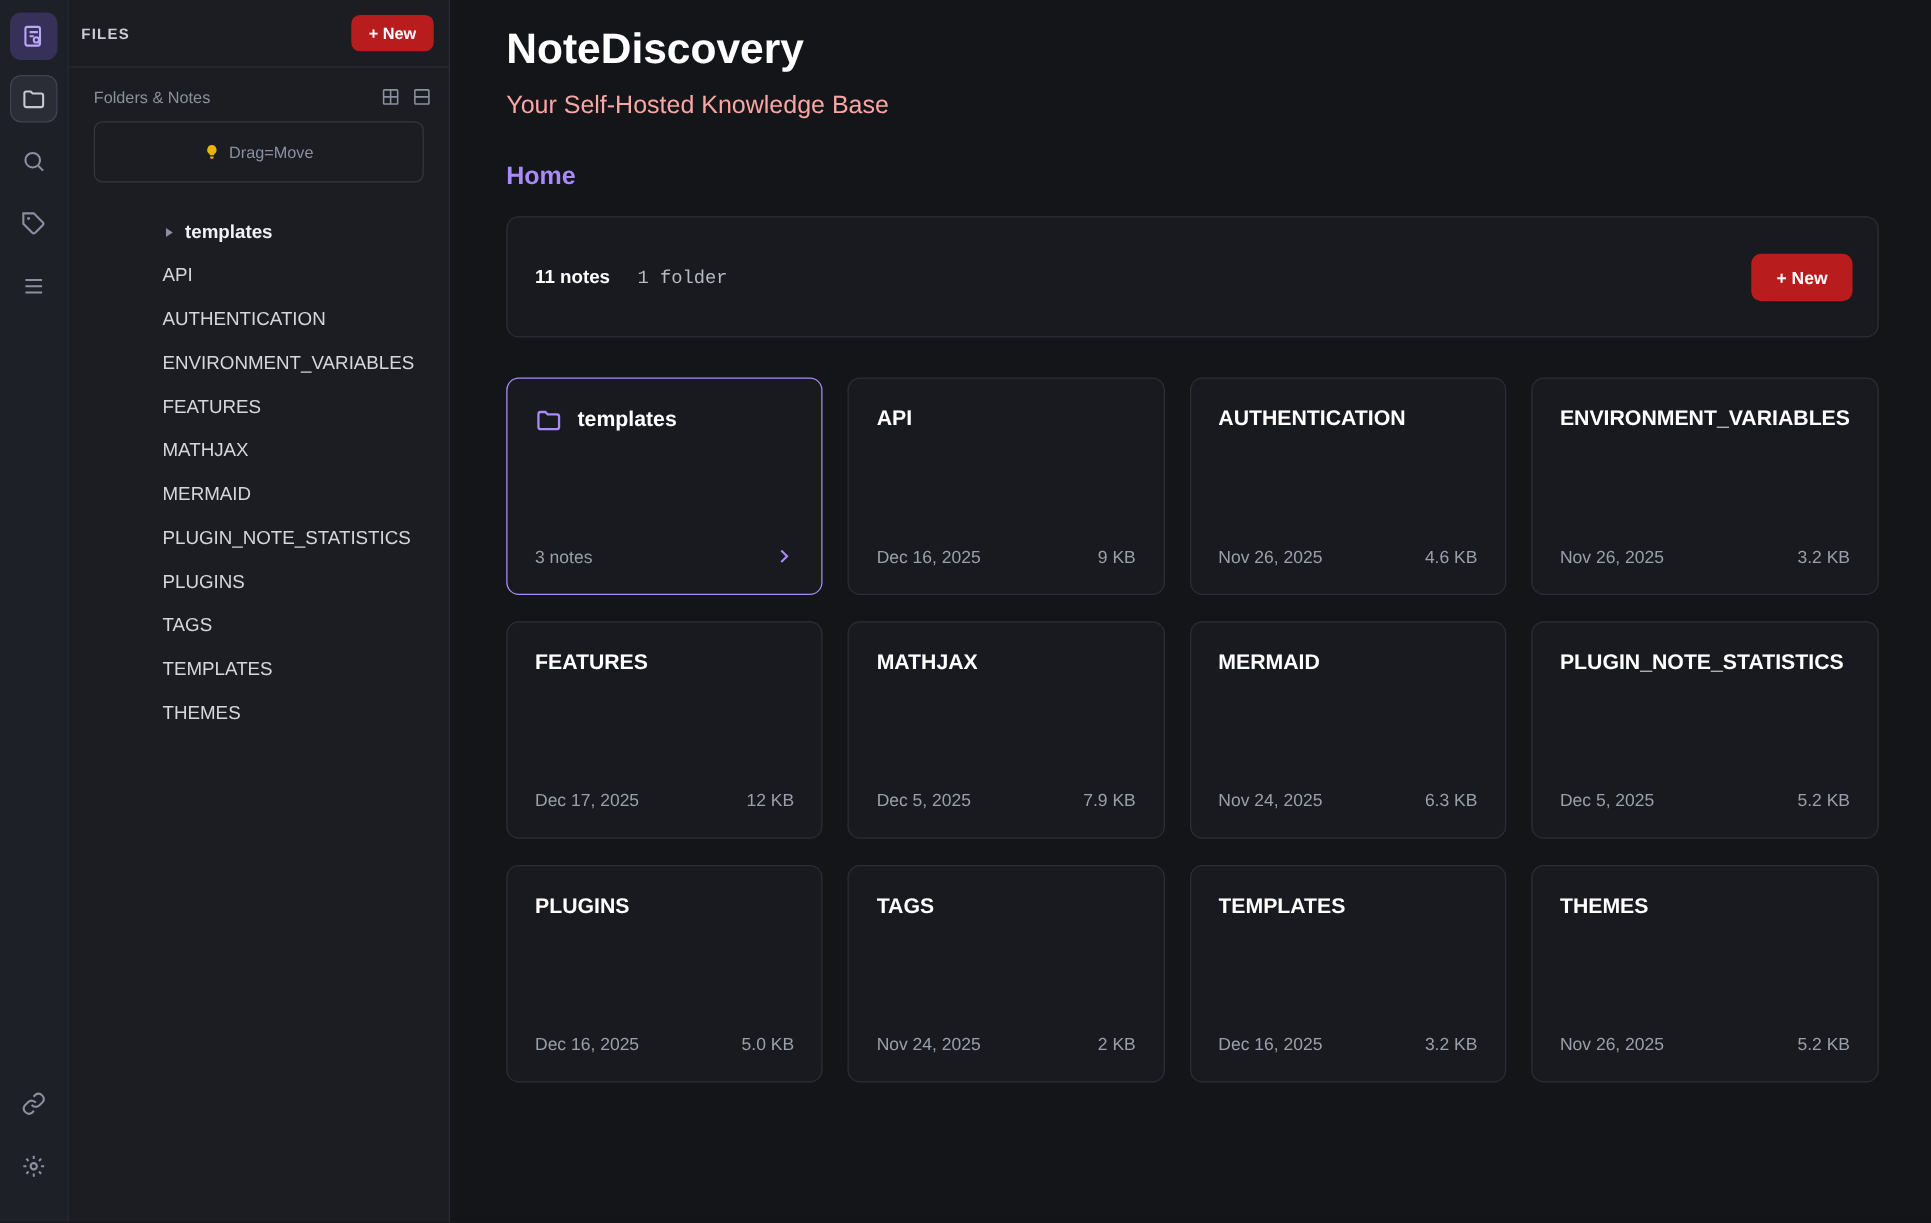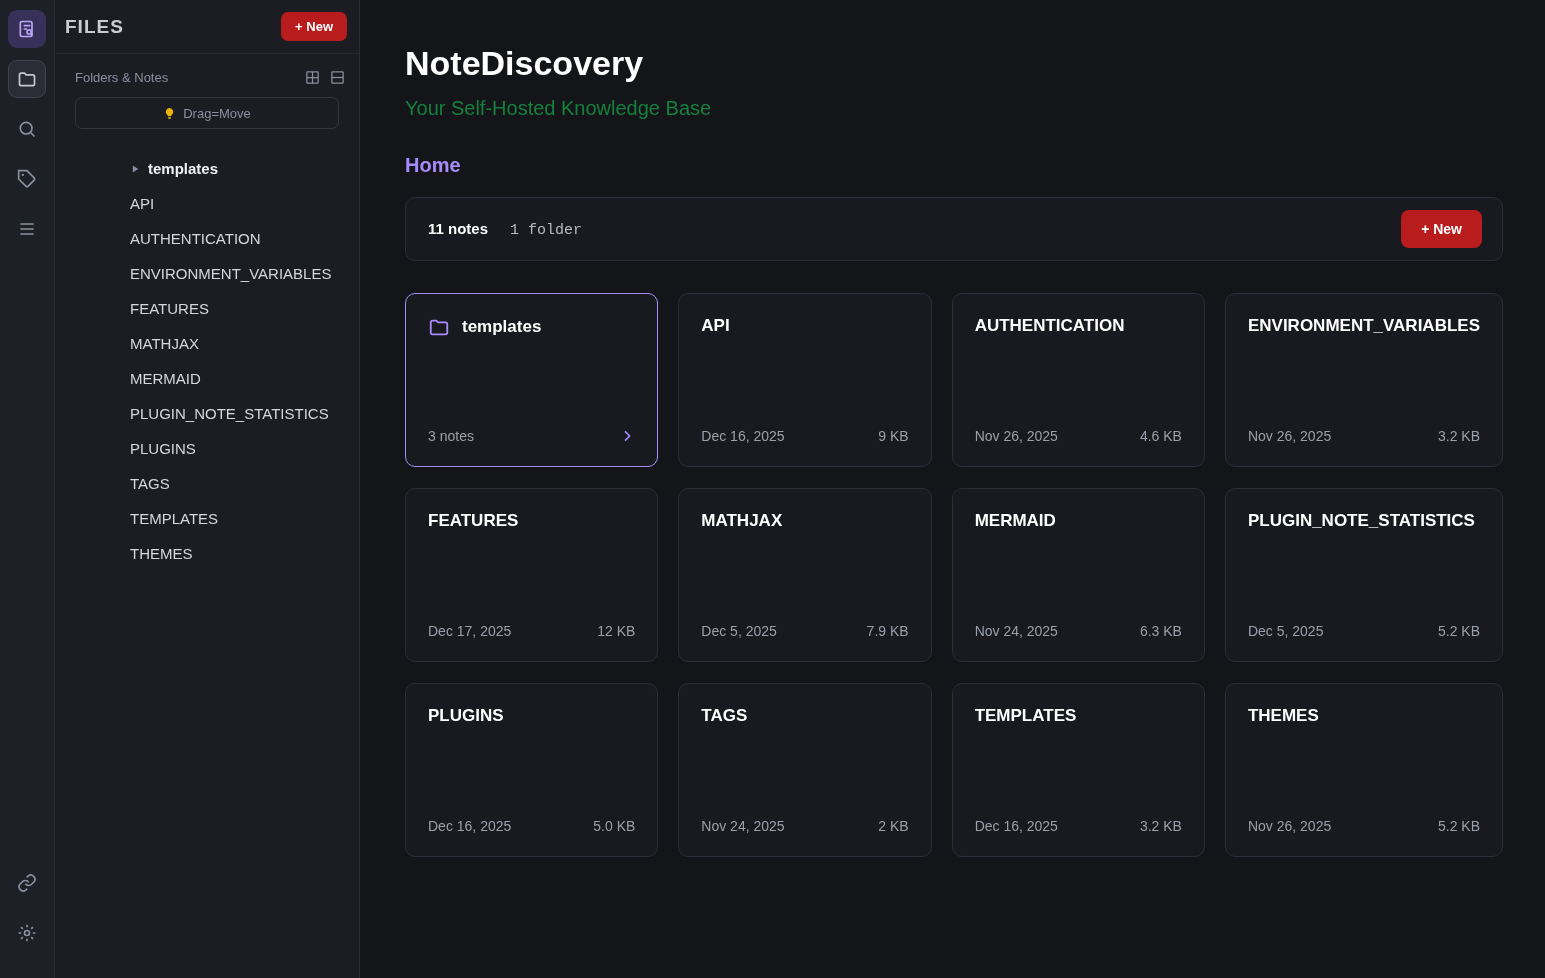--- a/index.html
+++ b/index.html
@@ -23,58 +23,58 @@
   .rail-item.active { background:#2a2d36; border:1px solid #3f4250; color:#c6c9d2; }
   
   .sidebar {
     width:305px; background:#1b1d23; border-right:1px solid #2a2c34;
     display:flex; flex-direction:column;
   }
   .sb-header {
     height:54px; display:flex; align-items:center; justify-content:space-between;
     padding:0 12px 0 10px; border-bottom:1px solid #272932;
   }
-  .sb-title { font-size:19px; font-weight:bold; letter-spacing:1px; color:#c9ccd4; }
+  .sb-title { font-size:12px; font-weight:bold; letter-spacing:1px; color:#c9ccd4; }
   .btn-new {
     background:#b91c1c; color:#ffffff; border:none; border-radius:7px;
     font-size:13px; font-weight:bold; padding:7px 14px; cursor:pointer;
     font-family:inherit;
   }
   .sb-section {
     display:flex; align-items:flex-start; justify-content:space-between;
     padding:16px 14px 6px 20px;
   }
   .sb-section-label { font-size:13px; color:#8b90a0; }
   .sb-section-icons { display:flex; gap:10px; color:#8b90a0; }
   .sb-section-icons svg { width:15px; height:15px; cursor:pointer; }
   .drag-hint {
     margin:6px 20px 14px; border:1px solid #33363f; border-radius:7px;
-    height:32px; display:flex; align-items:center; justify-content:center; gap:7px;
+    height:49px; display:flex; align-items:center; justify-content:center; gap:7px;
     color:#8b90a0; font-size:13px;
   }
   .drag-hint svg { width:13px; height:13px; color:#eab308; }
   .tree { padding:8px 0; overflow:hidden; }
   .tree-row {
     display:flex; align-items:center; height:35px; padding:0 20px 0 75px;
     font-size:15px; color:#d5d7dd; cursor:pointer; position:relative;
   }
   .tree-row.folder { font-weight:bold; color:#f0f1f4; }
   .tree-row .caret {
     position:absolute; left:76px; top:50%; transform:translateY(-50%);
     color:#8b90a0; width:9px; height:9px;
   }
   .tree-row.folder .label { padding-left:18px; }
   
-  .main { flex:1; padding:44px 42px 0 45px; overflow:hidden; }
+  .main { flex:1; padding:20px 42px 0 45px; overflow:hidden; }
   .page-title { font-size:34px; font-weight:bold; color:#ffffff; }
-  .page-subtitle { font-size:20px; color:#15803d; margin-top:14px; }
+  .page-subtitle { font-size:20px; color:#fca5a5; margin-top:14px; }
   .breadcrumb { margin-top:34px; font-size:20px; font-weight:bold; color:#a78bfa; cursor:pointer; display:inline-block; }
   .stats-bar {
     margin-top:20px; background:#191a20; border:1px solid #2c2e37; border-radius:10px;
-    height:64px; display:flex; align-items:center; padding:0 20px 0 22px;
+    height:97px; display:flex; align-items:center; padding:0 20px 0 22px;
   }
   .stats-left { display:flex; align-items:baseline; gap:22px; }
   .stats-notes { font-size:15px; font-weight:bold; color:#ffffff; }
   .stats-folders { font-size:15px; color:#b6bac3;font-family:Liberation Mono, monospace; }
   .stats-bar .spacer { flex:1; }
   .btn-new-lg { padding:11px 20px; font-size:14px; border-radius:8px; }
   
   .grid {
     margin-top:32px; display:grid; grid-template-columns:repeat(4,1fr);
     gap:21px 20px; grid-auto-rows:174px;

